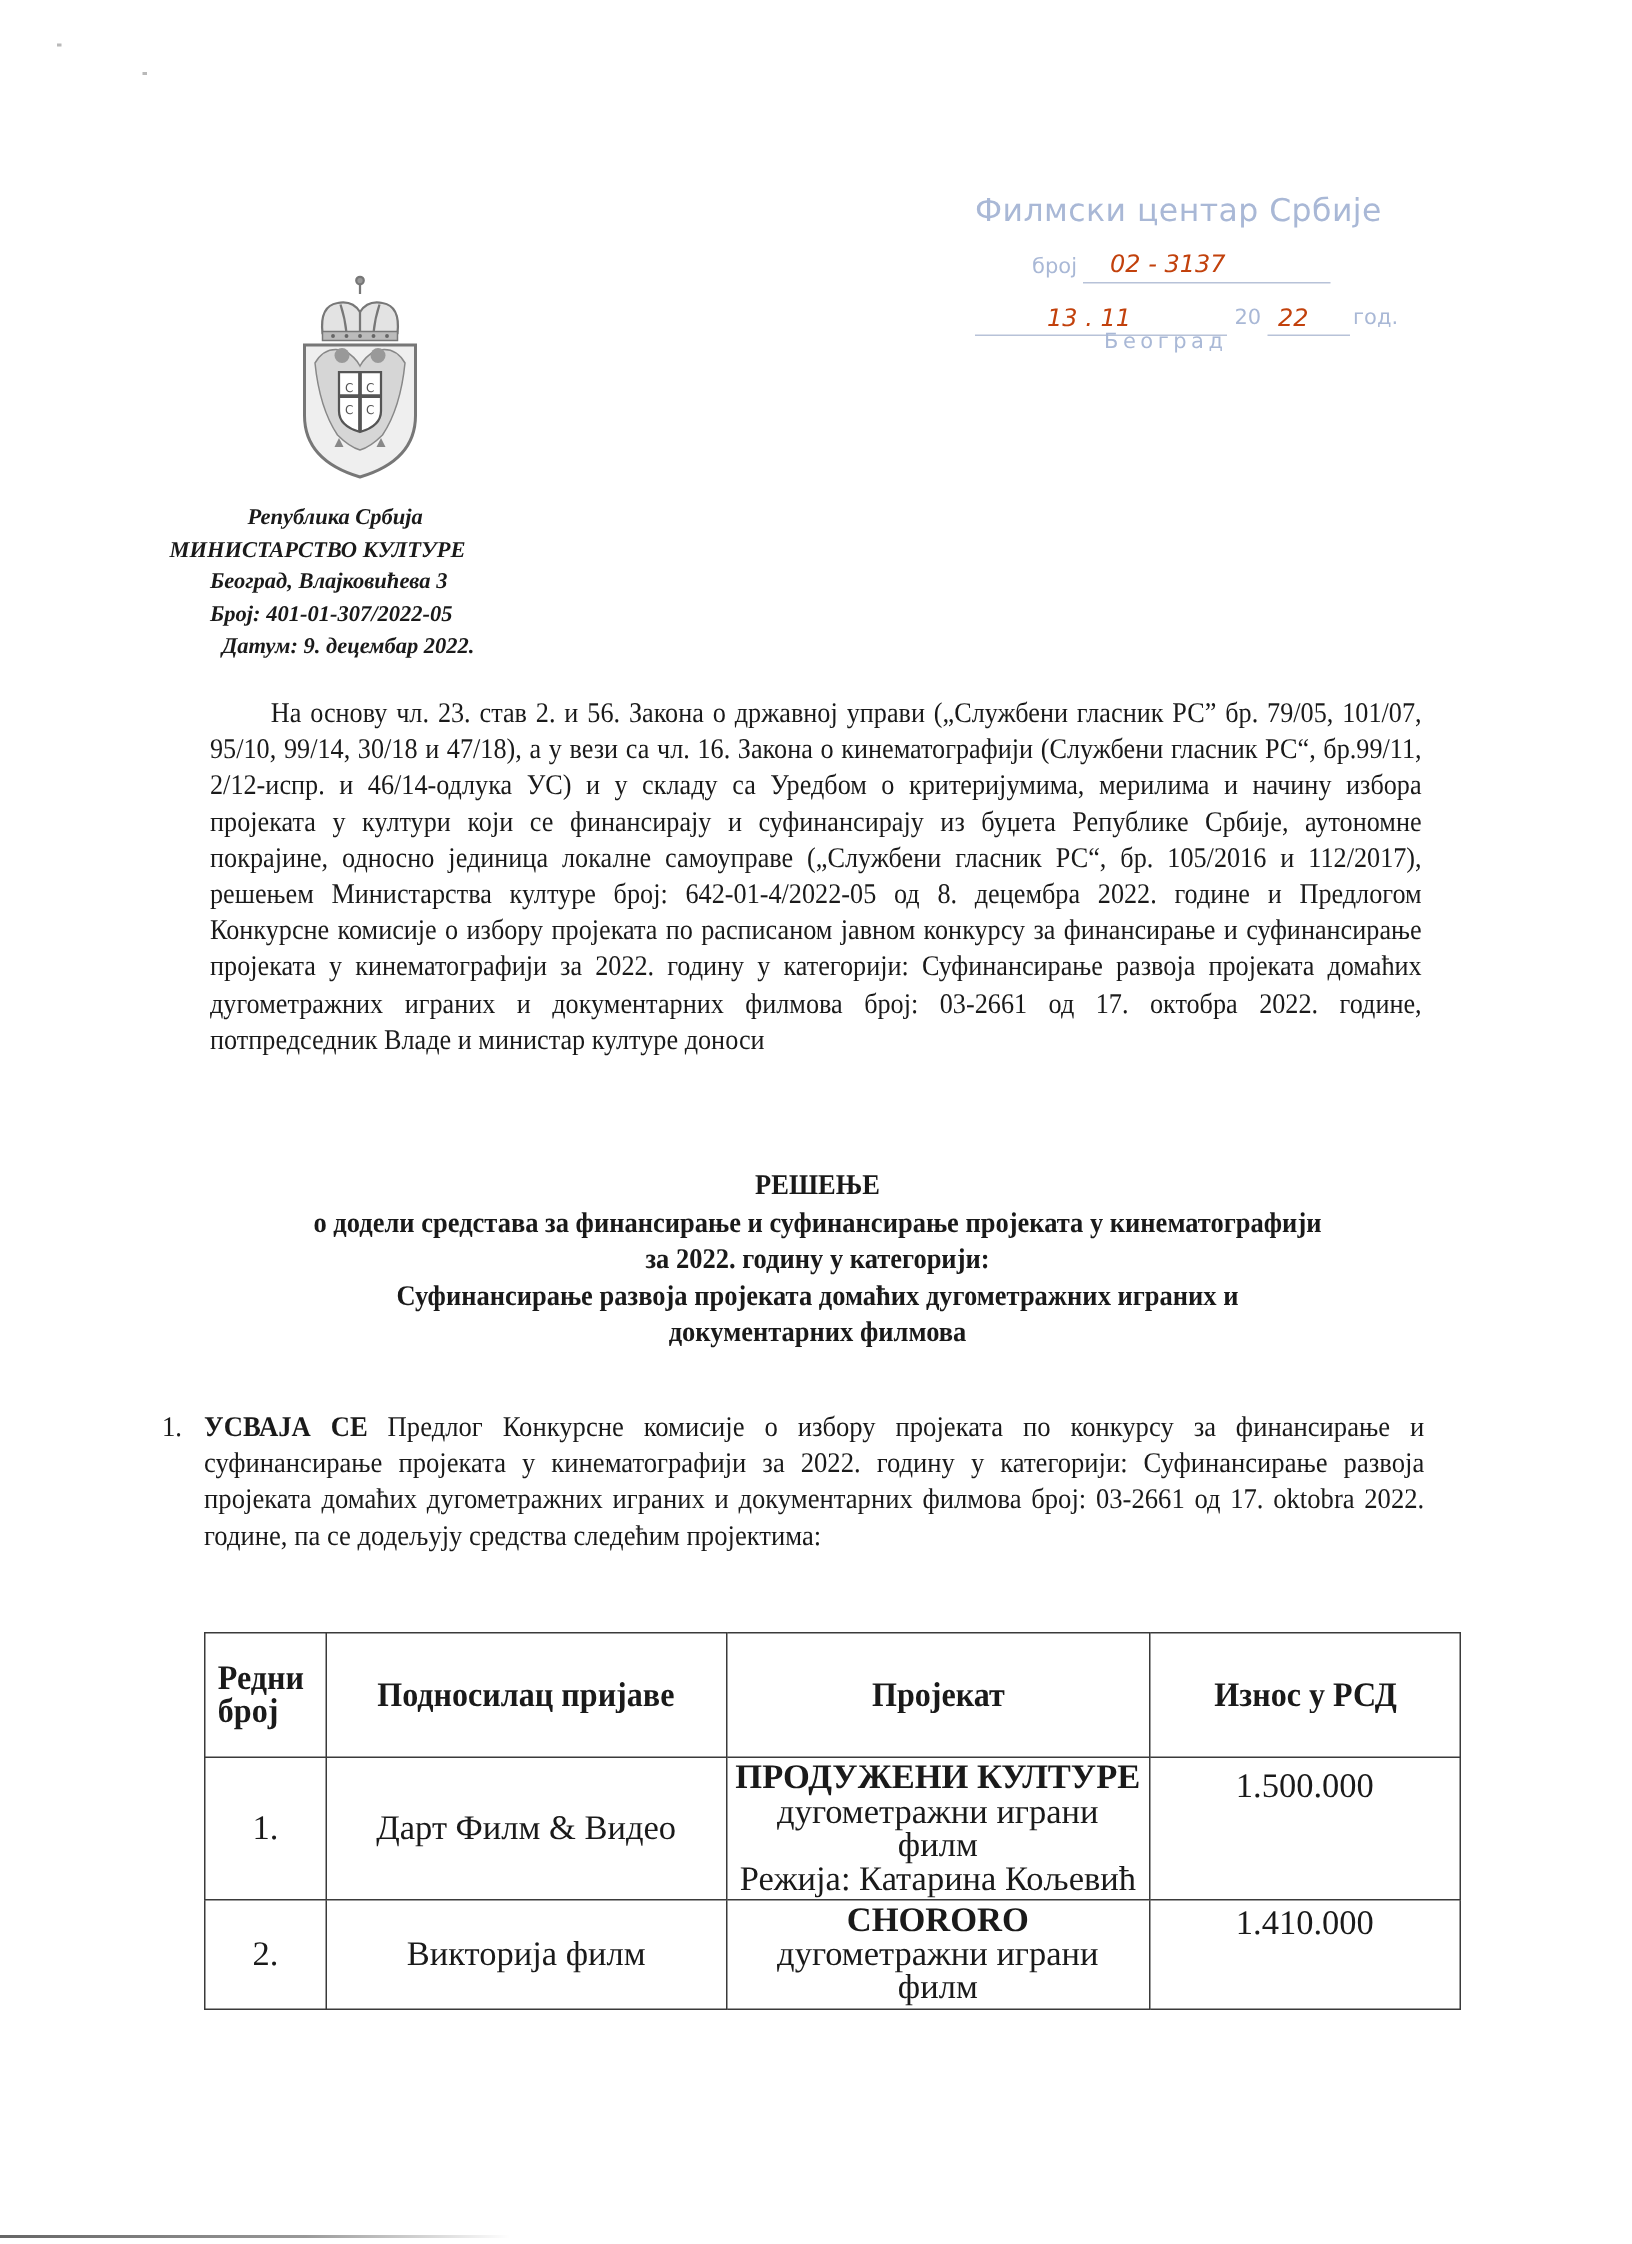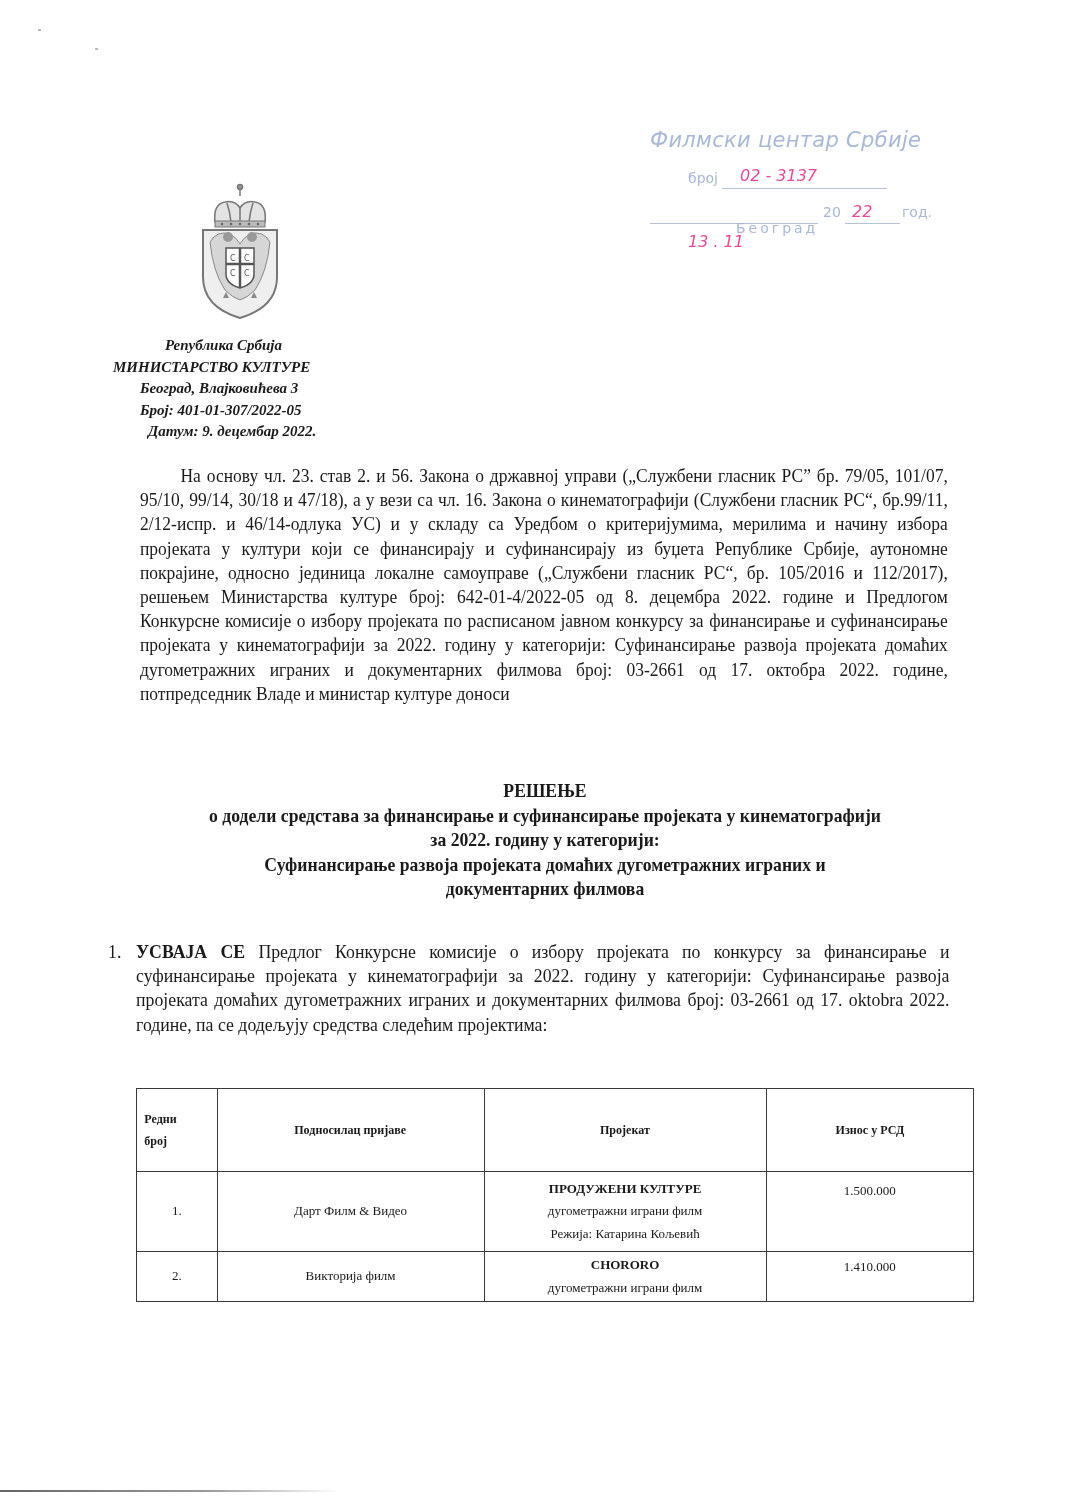--- a/index.html
+++ b/index.html
@@ -8,24 +8,24 @@
       font-family: "Liberation Serif", "DejaVu Serif", serif;
       color: #1a1a1a;
     }
     .page { position: absolute; left: 0; top: 0; width: 1088px; height: 1496px; }
 
     
     .speck { position: absolute; width: 3px; height: 2px; background: #8a8a8a; opacity: .6; }
 
     
     .stamp { position: absolute; left: 640px; top: 128px; width: 300px; color: #a9b8d6; font-family: "DejaVu Sans", sans-serif; }
-    .stamp-title { position: absolute; left: 10px; top: 0; font-size: 21px; letter-spacing: 0.3px; white-space: nowrap; font-style: italic; }
+    .stamp-title { position: absolute; left: 10px; top: 0; font-size: 21px; letter-spacing: 0.3px; white-space: nowrap; }
     .stamp-row { position: absolute; white-space: nowrap; font-size: 14px; }
     .stamp-line { position: absolute; border-bottom: 1px solid #b7c2d8; height: 0; }
-    .hand { font-family: "DejaVu Sans", sans-serif; font-style: italic; color: #ec4899; font-size: 16px; position: absolute; white-space: nowrap; }
+    .hand { font-family: "DejaVu Sans", sans-serif; font-style: italic; color: #c2410c; font-size: 16px; position: absolute; white-space: nowrap; }
     .stamp-city { position: absolute; left: 96px; top: 92px; font-size: 14px; letter-spacing: 3px; }
 
     
     .coa { position: absolute; left: 195px; top: 182px; width: 90px; height: 140px; }
 
     
     .hdr { position: absolute; left: 140px; top: 335px; font-weight: bold; font-size: 15px; line-height: 21.5px; font-style: italic; }
     .hdr div { white-space: nowrap; }
 
     
@@ -40,21 +40,21 @@
     .title-block { position: absolute; left: 130px; top: 779px; width: 830px; text-align: center; font-weight: bold; font-size: 19px; line-height: 24.5px; transform: scaleX(0.93); transform-origin: center top; }
 
     .item { position: absolute; left: 108px; top: 940px; width: 900px; font-size: 19px; line-height: 24.2px; transform: scaleX(0.935); transform-origin: left top; }
     .item .num { position: absolute; left: 0; top: 0; }
     .item .txt { margin-left: 30px; text-align: justify; }
     .item b { font-weight: bold; }
 
     
     table.grants {
       position: absolute; left: 136px; top: 1088px; width: 838px;
-      border-collapse: collapse; font-size: 13px;
+      border-collapse: collapse; font-size: 23px;
     }
     table.grants td, table.grants th {
       border: 1.5px solid #3a3a3a; text-align: center; vertical-align: middle; padding: 2px 4px; line-height: 22.5px;
     }
     table.grants th { font-weight: bold; height: 78px; }
     table.grants th.c1 { width: 70px; text-align: left; padding-left: 6px; }
     table.grants th.c2 { width: 260px; }
     table.grants th.c3 { width: 275px; }
     table.grants th.c4 { width: 200px; }
     .amt { vertical-align: top !important; padding-top: 8px !important; }
@@ -71,21 +71,21 @@
 
   <div class="speck" style="left:38px;top:29px;"></div>
   <div class="speck" style="left:95px;top:48px;"></div>
 
   <div class="stamp">
     <div class="stamp-title">Филмски центар Србије</div>
     <span class="stamp-row" style="left:48px;top:42px;">број</span>
     <div class="stamp-line" style="left:82px;top:60px;width:165px;"></div>
     <span class="hand" style="left:100px;top:38px;">02 - 3137</span>
     <div class="stamp-line" style="left:10px;top:95px;width:168px;"></div>
-    <span class="hand" style="left:48px;top:74px;margin-top:30px;">13 . 11</span>
+    <span class="hand" style="left:58px;top:74px;">13 . 11</span>
     <span class="stamp-row" style="left:183px;top:76px;">20</span>
     <div class="stamp-line" style="left:205px;top:95px;width:55px;"></div>
     <span class="hand" style="left:212px;top:74px;">22</span>
     <span class="stamp-row" style="left:262px;top:76px;">год.</span>
     <span class="stamp-city">Београд</span>
   </div>
 
   <div class="coa">
     <svg width="90" height="140" viewBox="0 0 90 140">
 

